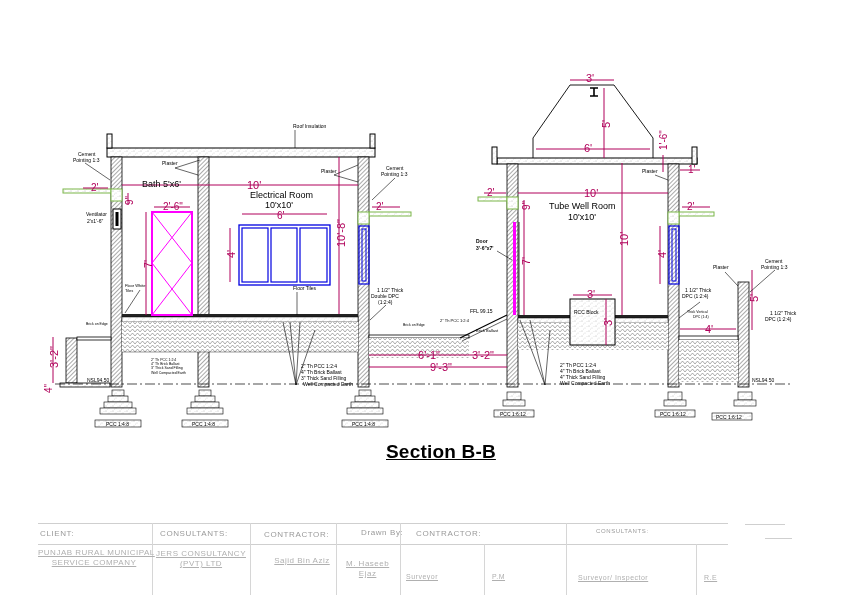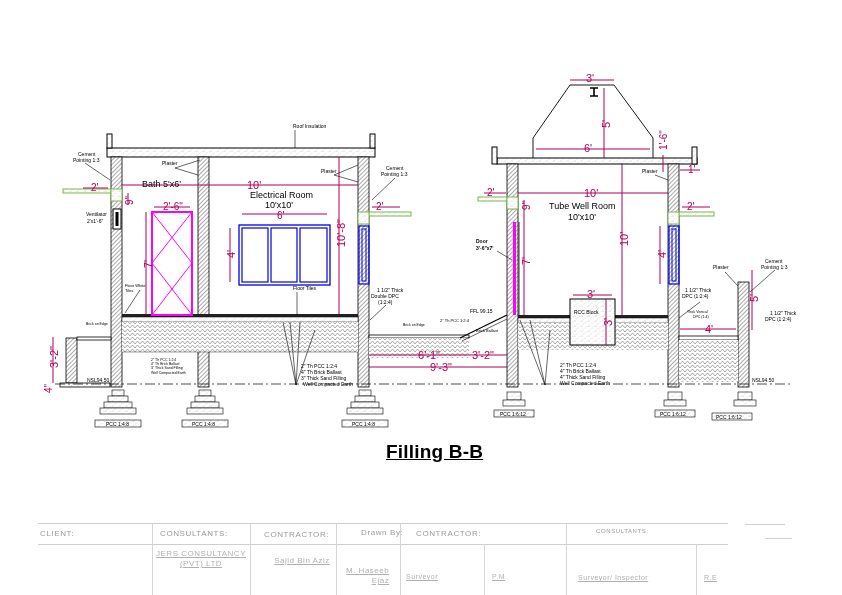--- a/index.html
+++ b/index.html
@@ -286,21 +286,21 @@
     <path d="M520 320 L545 385 M530 320 L545 385 M550 330 L545 385"></path>
     <path d="M655 175 L668 180"></path>
     <path d="M725 272 L738 286"></path>
     <path d="M775 270 L750 292"></path>
     <path d="M700 302 L679 318"></path>
     <path d="M497 251 L512 260"></path>
   </g>
 
 </svg>
 
-<div class="title">Filling B-B</div>
+<div class="title">Section B-B</div>
 
 <div class="tb">
   <div class="hline" style="left:0;top:0;width:690px;"></div>
   <div class="hline" style="left:0;top:21px;width:690px;"></div>
 
   <div class="hline" style="left:707px;top:1px;width:40px;"></div>
   <div class="hline" style="left:727px;top:15px;width:27px;"></div>
   <div class="vline" style="left:114px;top:0;height:72px;"></div>
   <div class="vline" style="left:212px;top:0;height:72px;"></div>
   <div class="vline" style="left:298px;top:0;height:72px;"></div>
@@ -309,26 +309,30 @@
   <div class="vline" style="left:528px;top:0;height:72px;"></div>
   <div class="vline" style="left:658px;top:21px;height:51px;"></div>
 
   <span class="tb-cell" style="left:2px;top:6px;">CLIENT:</span>
   <span class="tb-cell" style="left:122px;top:6px;">CONSULTANTS:</span>
   <span class="tb-cell" style="left:226px;top:7px;">CONTRACTOR:</span>
   <span class="tb-cell" style="left:308px;top:5px;padding-left:15px;">Drawn By:</span>
   <span class="tb-cell" style="left:378px;top:6px;">CONTRACTOR:</span>
   <span class="tb-cell" style="left:558px;top:5px;font-size:6px;">CONSULTANTS:</span>
 
+  <div class="tb-val" style="left:0;top:25px;width:112px;">
+    <div>PUNJAB RURAL MUNICIPAL</div>
+    <div>SERVICE COMPANY</div>
+  </div>
   <div class="tb-val" style="left:116px;top:26px;width:94px;">
     <div>JERS CONSULTANCY</div>
     <div>(PVT) LTD</div>
   </div>
   <div class="tb-val" style="left:214px;top:33px;width:84px;margin-left:8px;">Sajid Bin Aziz</div>
-  <div class="tb-val" style="left:308px;top:43px;text-align:right;">
+  <div class="tb-val" style="left:308px;top:36px;text-align:center;">
     <div>M. Haseeb</div>
     <div>Ejaz</div>
   </div>
   <div class="tb-val" style="left:368px;top:49px;text-align:left;font-size:7px;">Surveyor</div>
   <div class="tb-val" style="left:454px;top:49px;text-align:left;font-size:7px;">P.M</div>
   <div class="tb-val" style="left:540px;top:50px;text-align:left;font-size:7px;">Surveyor/ Inspector</div>
   <div class="tb-val" style="left:666px;top:50px;text-align:left;font-size:7px;">R.E</div>
 </div>
 
 </body></html>

